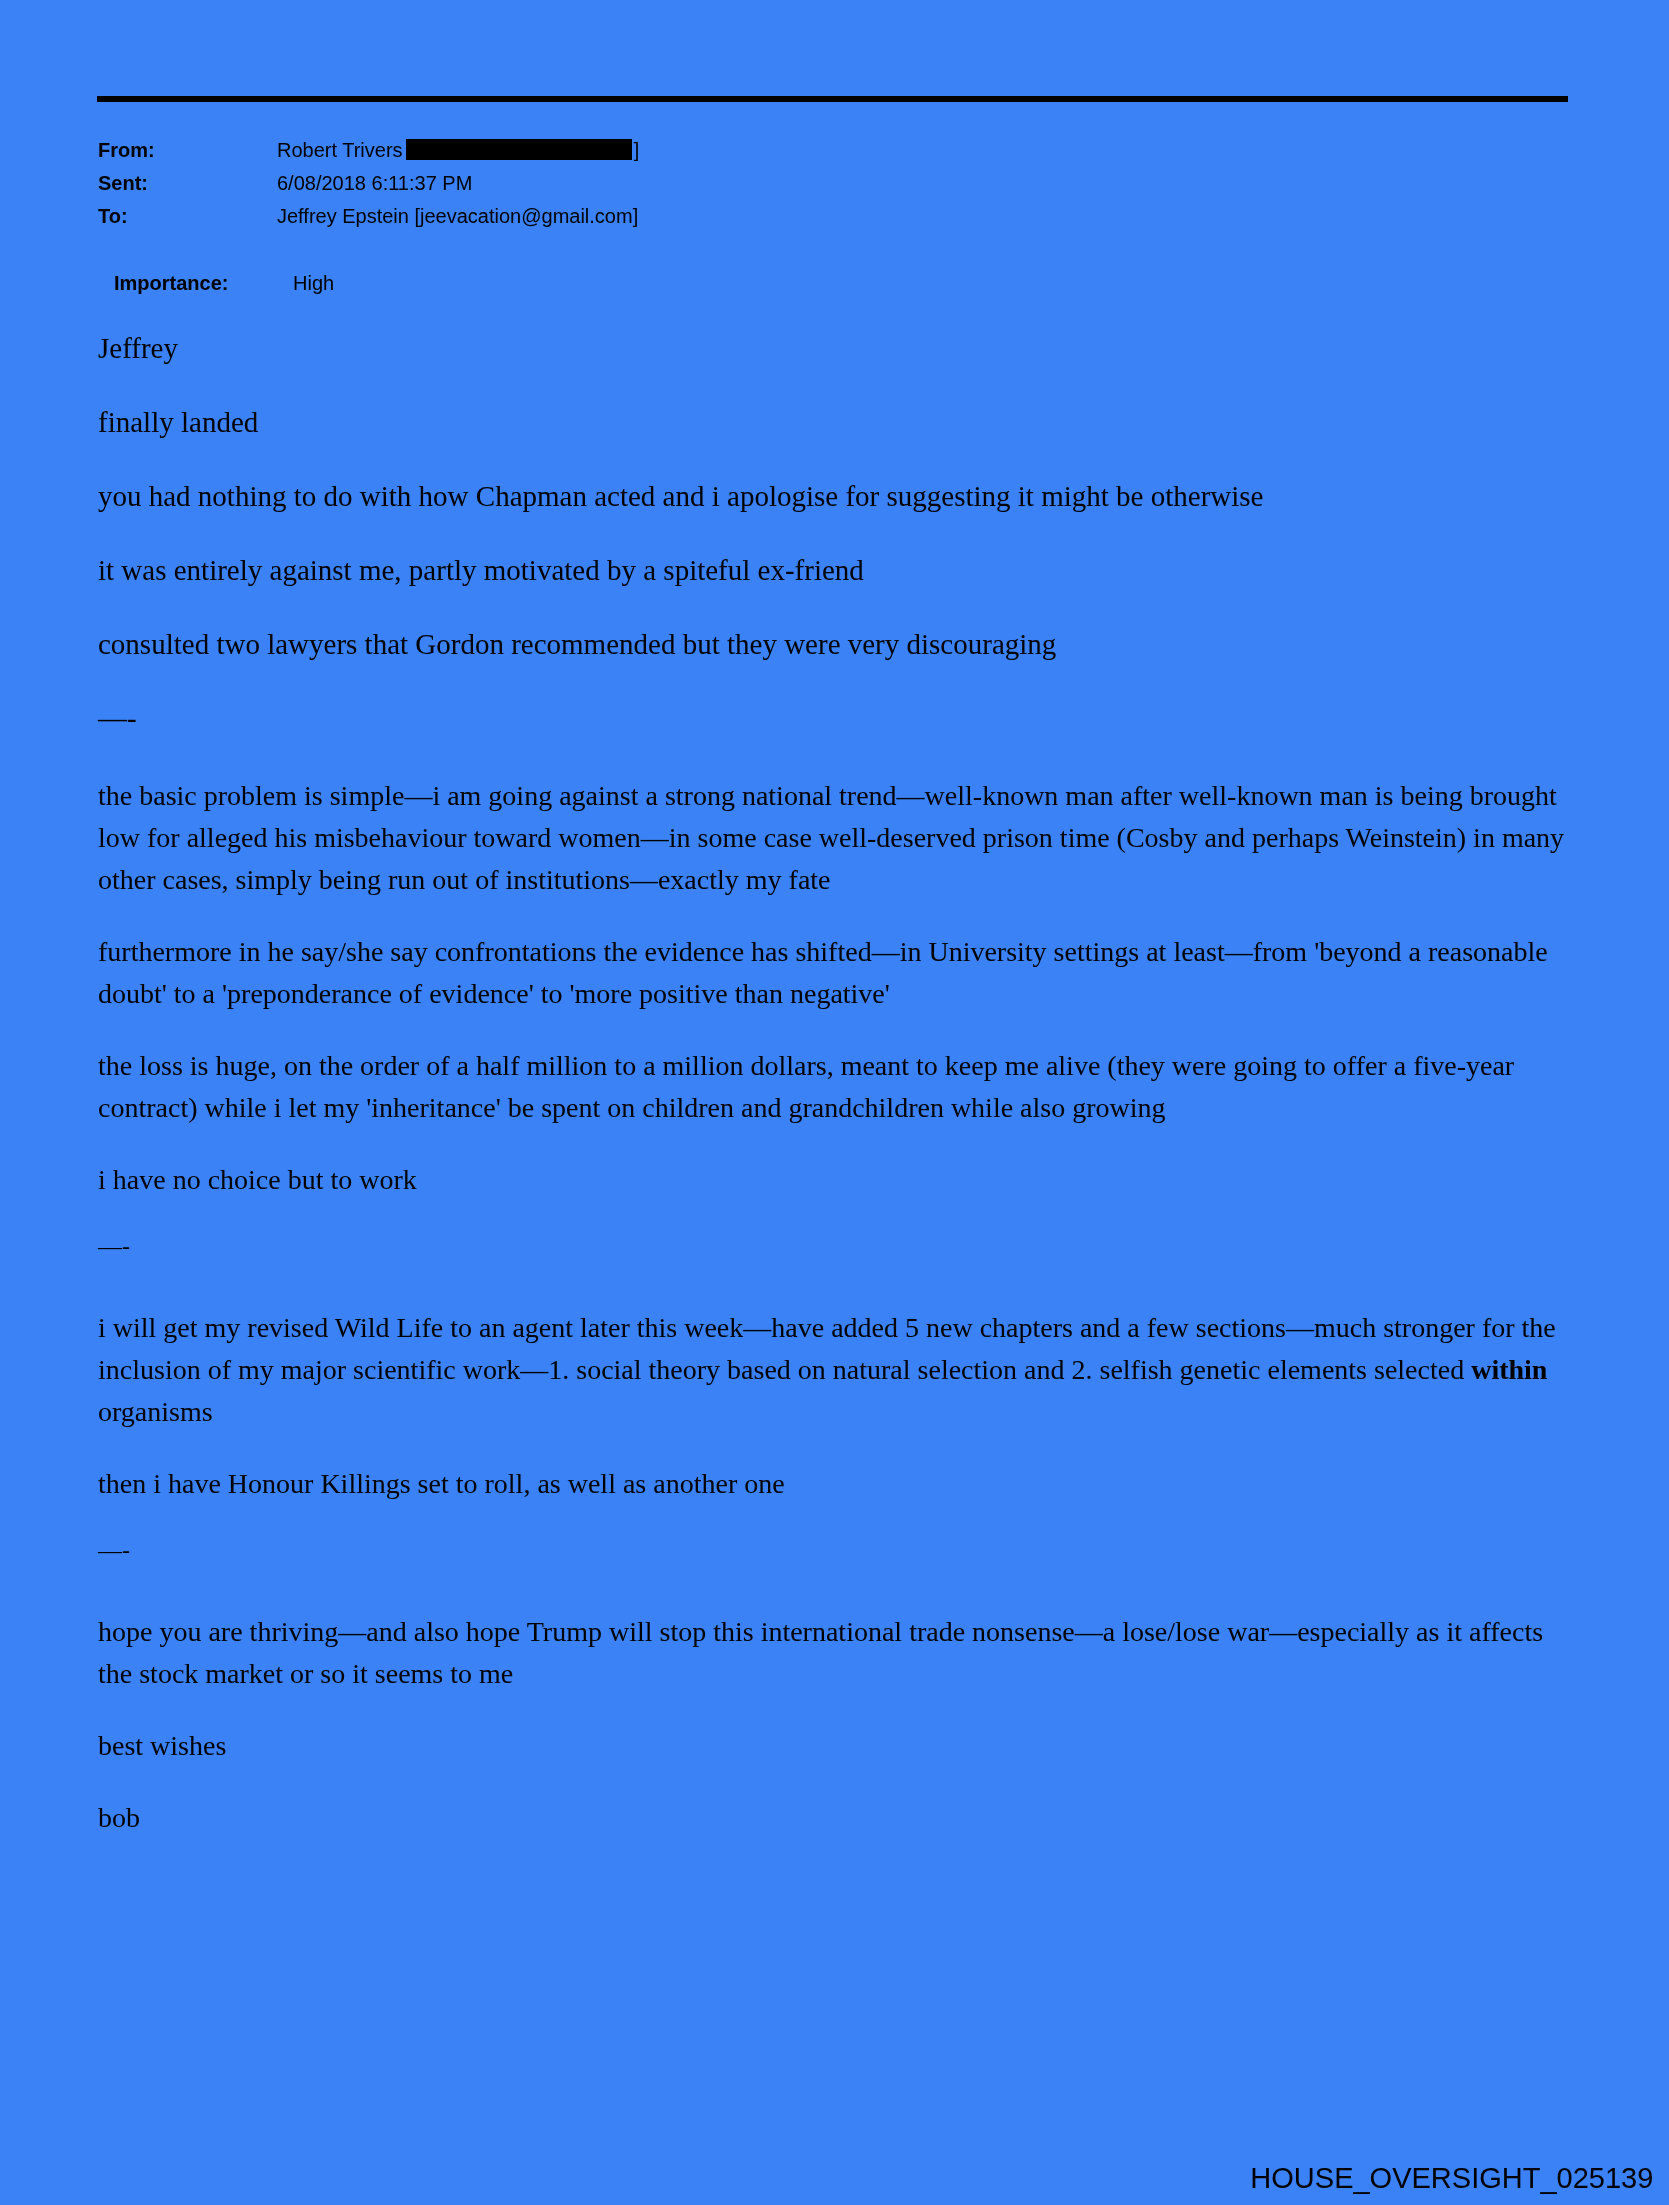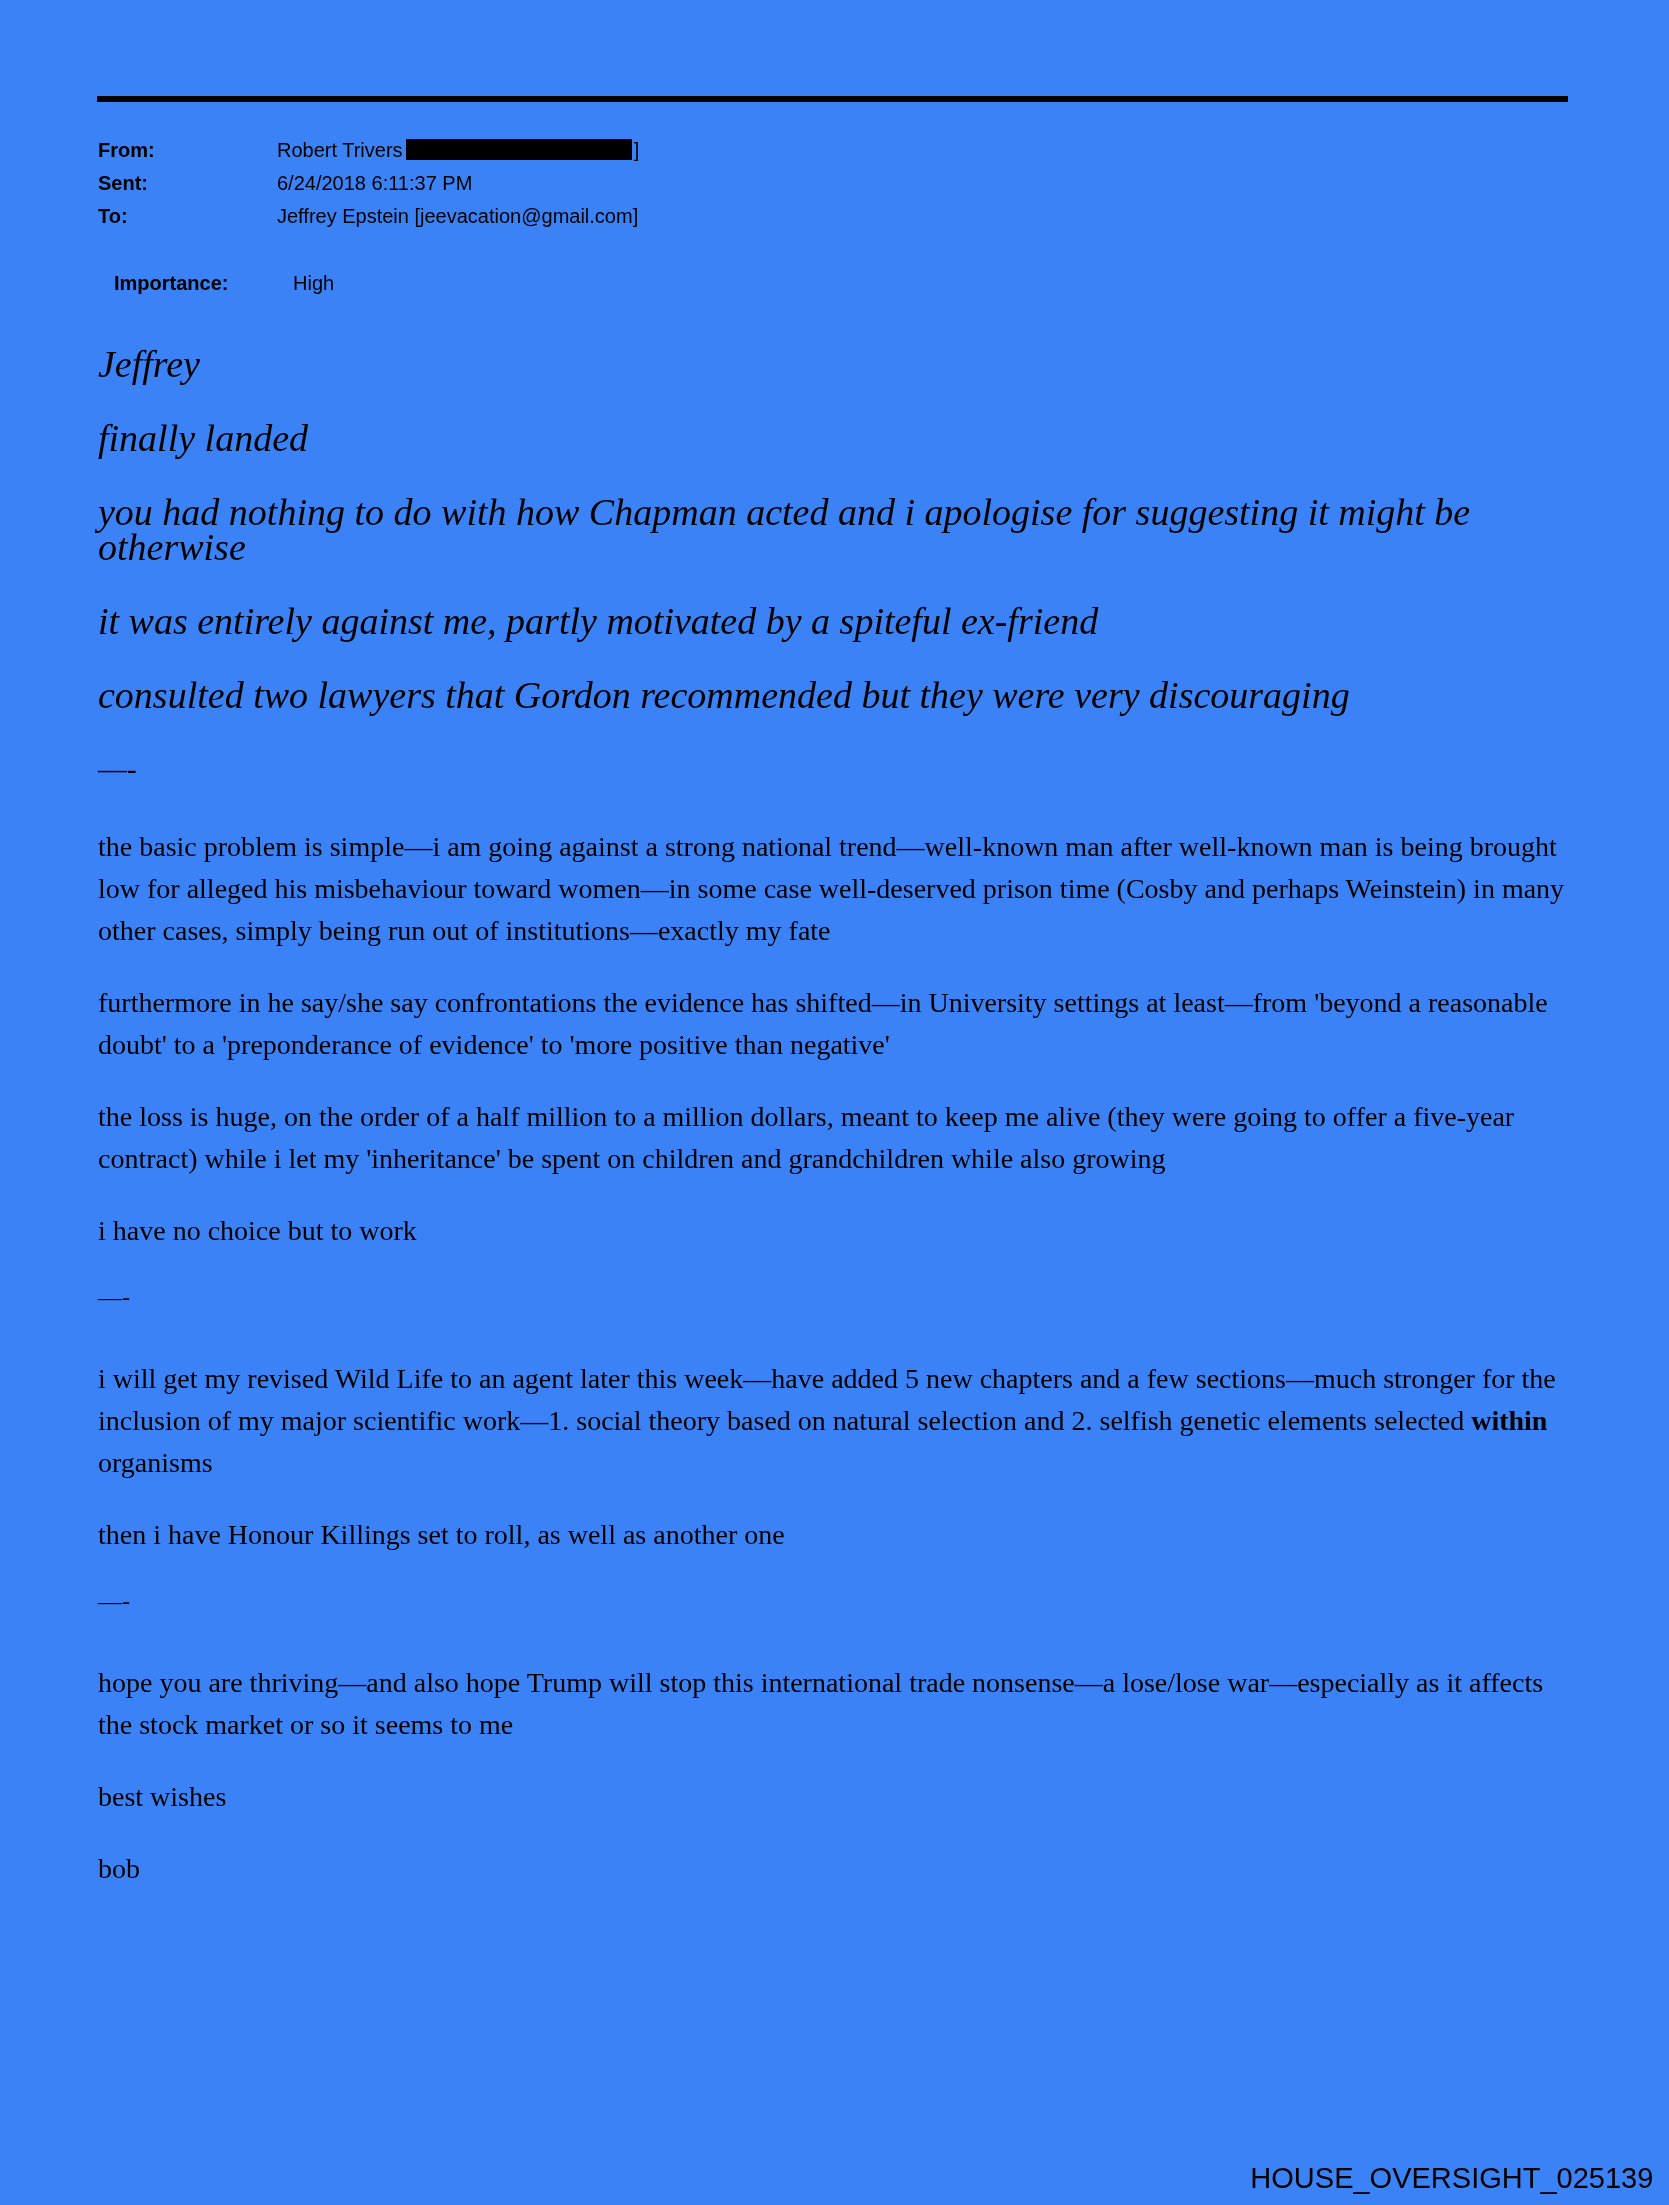--- a/index.html
+++ b/index.html
@@ -62,24 +62,23 @@
     top: 331px;
     width: 1474px;
     font-family: "Liberation Serif", serif;
     color: #000000;
   }
   .body p {
     margin: 0;
     padding: 0;
   }
   .body .lead {
-    font-size: 38px;
+    font-size: 29px;
     line-height: 35px;
-    margin: 16px 0 39px 0;
-    font-style: italic;
+    margin: 0 0 39px 0;
   }
   .body .sep-lead {
     font-size: 29px;
     line-height: 35px;
     margin: 0 0 39px 0;
   }
   .body .para {
     font-size: 28px;
     line-height: 42px;
     margin: 0 0 30px 0;
@@ -108,21 +107,21 @@
 
   <div class="top-rule"></div>
 
   <div class="headers">
     <div class="header-row">
       <span class="header-label">From:</span>
       <span class="header-value"><span>Robert Trivers</span><span class="redaction"></span><span>]</span></span>
     </div>
     <div class="header-row">
       <span class="header-label">Sent:</span>
-      <span class="header-value">6/24/2018 6:11:37 PM</span>
+      <span class="header-value">6/08/2018 6:11:37 PM</span>
     </div>
     <div class="header-row">
       <span class="header-label">To:</span>
       <span class="header-value">Jeffrey Epstein [jeevacation@gmail.com]</span>
     </div>
     <div class="header-row importance">
       <span class="header-label">Importance:</span>
       <span class="header-value">High</span>
     </div>
   </div>

